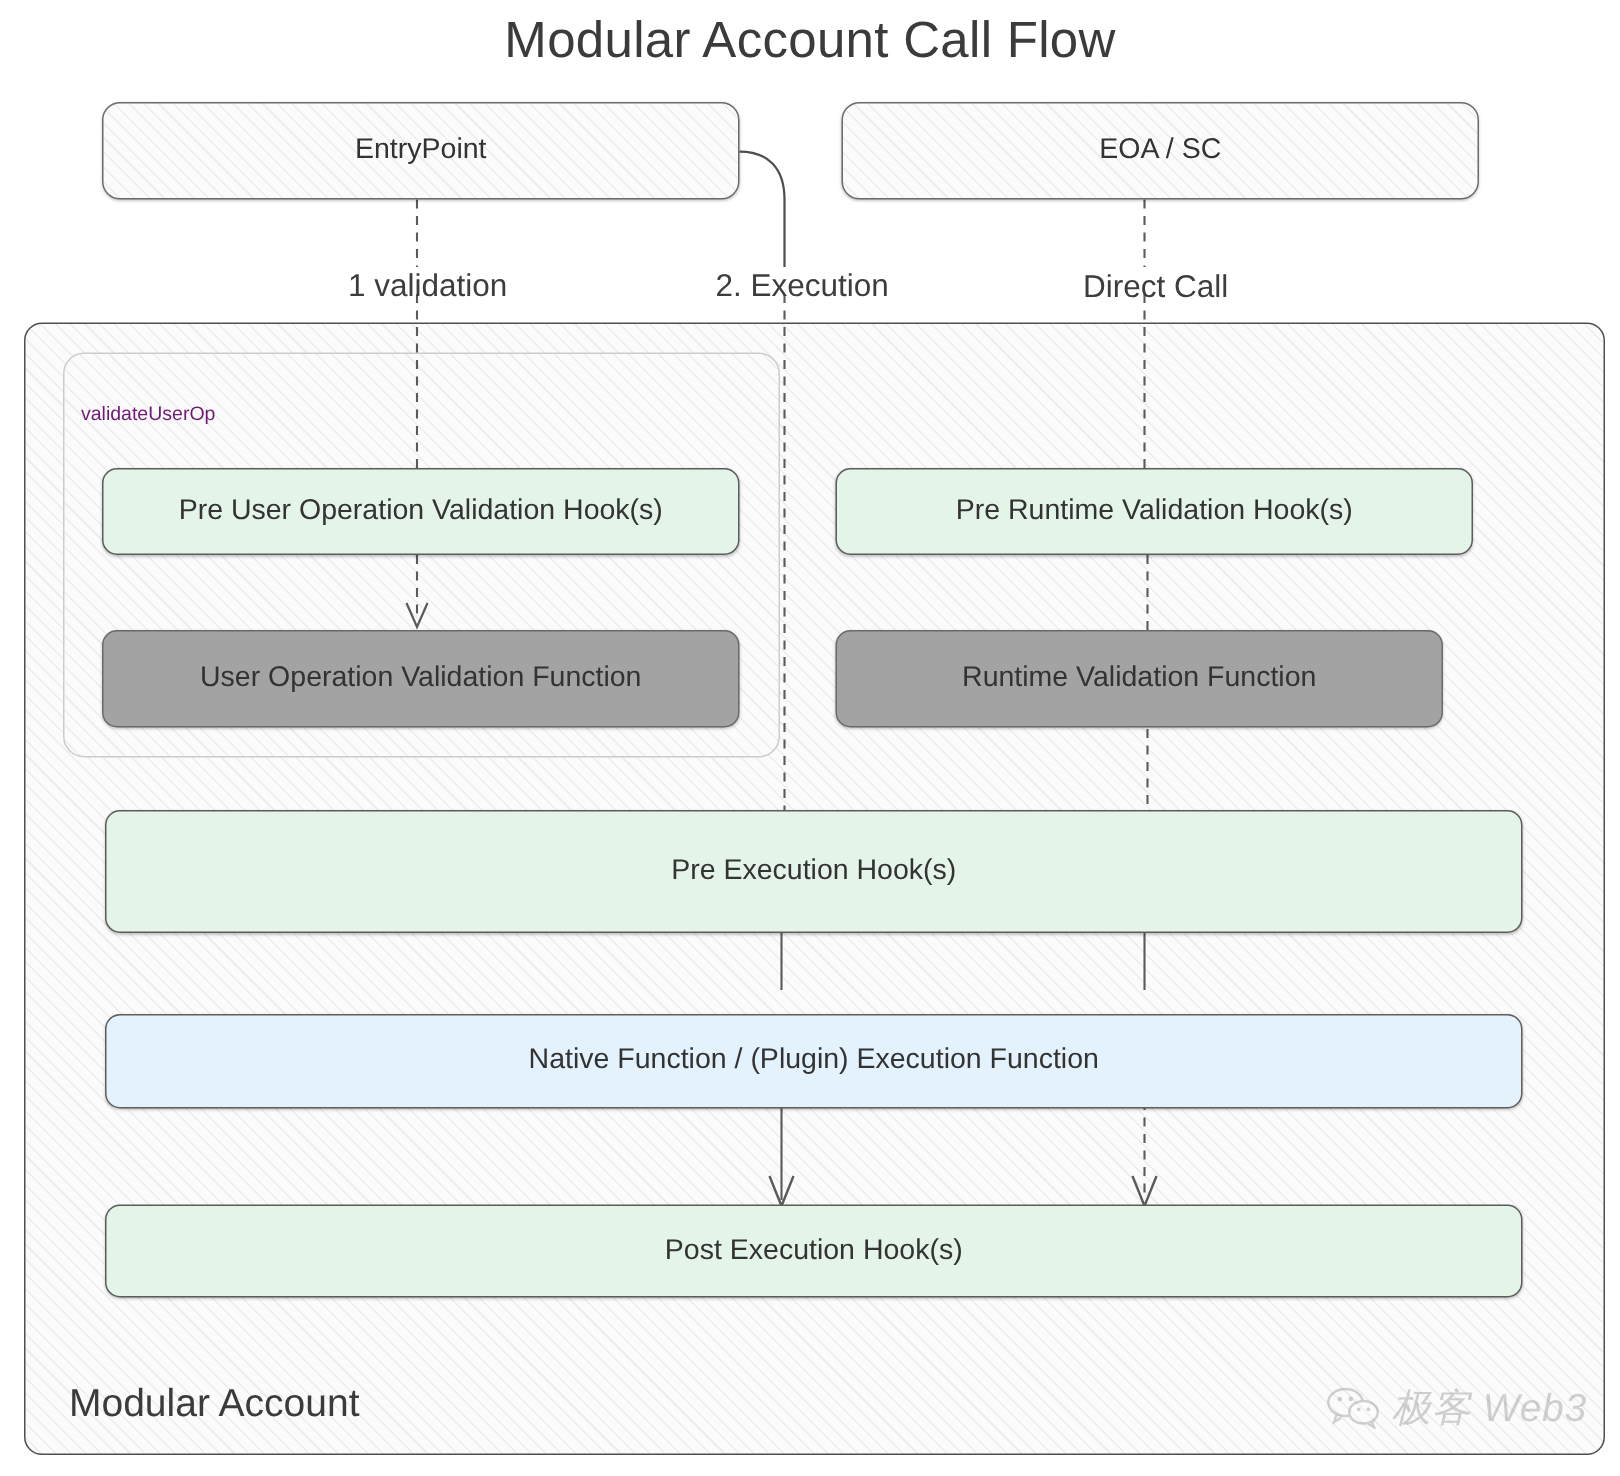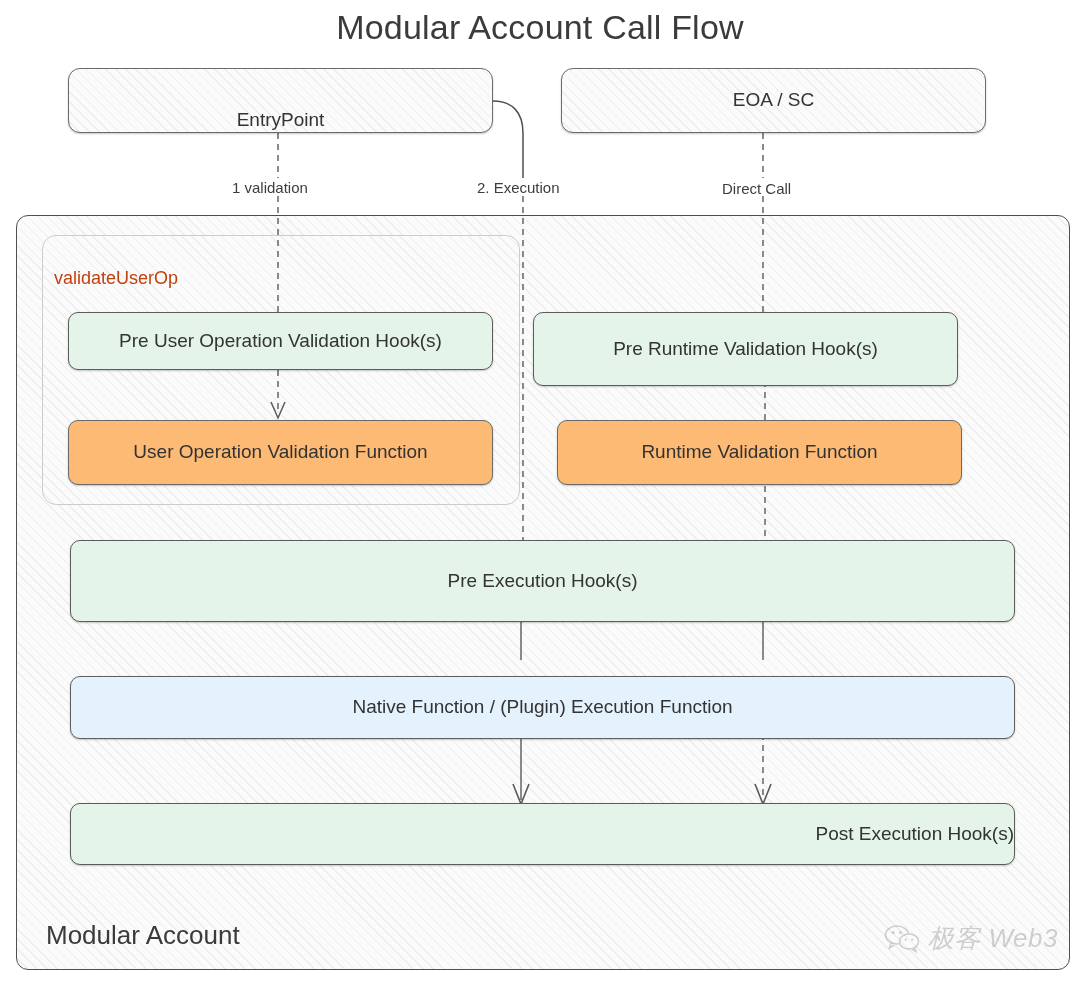--- a/index.html
+++ b/index.html
@@ -43,21 +43,21 @@
     line-height:1.2;
     border:1.3px solid #666;
     box-shadow:0 1px 2px rgba(0,0,0,.22);
     z-index:5;
   }
   .node.actor{
     border:1.3px solid #6b6b6b;
     border-radius:12px;
   }
   .node.green{ background:#e4f4e9;border-color:#5c5c5c;}
-  .node.yellow{background:#fdba74;border-color:#6a6a6a;}
+  .node.yellow{background:#a3a3a3;border-color:#6a6a6a;}
   .node.blue{  background:#e4f2fd;border-color:#5f5f5f;}
 
   
   .container{
     position:absolute;
     box-sizing:border-box;
     border-radius:12px;
     border:1.4px solid #4f4f4f;
     z-index:1;
   }
@@ -69,29 +69,29 @@
     z-index:2;
   }
   .container-label{
     position:absolute;
     font-size:26px;color:#3b3b3b;
     z-index:6;
     white-space:nowrap;
   }
   .sub-label{
     position:absolute;
-    font-size:18px;color:#c2410c;
+    font-size:13px;color:#701a75;
     z-index:6;
     white-space:nowrap;
   }
 
   
   .edge-label{
     position:absolute;
-    font-size:15px;color:#3d3d3d;
+    font-size:21px;color:#3d3d3d;
     background:transparent;
     white-space:nowrap;
     z-index:7;
   }
 
   
   svg.edges{
     position:absolute;left:0;top:0;width:1080px;height:984px;
     z-index:4;pointer-events:none;
   }
@@ -151,21 +151,21 @@
     <path d="M765,370 L765,420" fill="none" stroke="#5a5a5a" stroke-width="1.4" stroke-dasharray="6,5"></path>
 
     <path d="M765,486 L765,540" fill="none" stroke="#5a5a5a" stroke-width="1.4" stroke-dasharray="6,5"></path>
 
     <path d="M763,605 L763,660" fill="none" stroke="#5a5a5a" stroke-width="1.4"></path>
 
     <path d="M763,723 L763,800" fill="none" stroke="#5a5a5a" stroke-width="1.4" stroke-dasharray="6,5"></path>
     <path d="M755,784 L763,804 L771,784" fill="none" stroke="#5a5a5a" stroke-width="1.6"></path>
   </svg>
 
-  <div class="node actor hatch" style="left:68px;top:68px;width:425px;height:65px;align-items:flex-end;">
+  <div class="node actor hatch" style="left:68px;top:68px;width:425px;height:65px;">
     <span>EntryPoint</span>
   </div>
 
   <div class="node actor hatch" style="left:561px;top:68px;width:425px;height:65px;">
     <span>EOA / SC</span>
   </div>
 
   <div class="edge-label" style="left:232px;top:179px;">1 validation</div>
 
   <div class="edge-label" style="left:477px;top:179px;">2. Execution</div>
@@ -173,37 +173,37 @@
   <div class="edge-label" style="left:722px;top:180px;">Direct Call</div>
 
   <div class="node green" style="left:68px;top:312px;width:425px;height:58px;">
     <span>Pre User Operation Validation Hook(s)</span>
   </div>
 
   <div class="node yellow" style="left:68px;top:420px;width:425px;height:65px;">
     <span>User Operation Validation Function</span>
   </div>
 
-  <div class="node green" style="left:533px;top:312px;width:425px;height:74px;">
+  <div class="node green" style="left:557px;top:312px;width:425px;height:58px;">
     <span>Pre Runtime Validation Hook(s)</span>
   </div>
 
   <div class="node yellow" style="left:557px;top:420px;width:405px;height:65px;">
     <span>Runtime Validation Function</span>
   </div>
 
   <div class="node green" style="left:70px;top:540px;width:945px;height:82px;">
     <span>Pre Execution Hook(s)</span>
   </div>
 
   <div class="node blue" style="left:70px;top:628px;width:945px;height:63px;margin-top:48px;">
     <span>Native Function  /  (Plugin) Execution Function</span>
   </div>
 
-  <div class="node green" style="left:70px;top:803px;width:945px;height:62px;justify-content:flex-end;">
+  <div class="node green" style="left:70px;top:803px;width:945px;height:62px;">
     <span>Post Execution Hook(s)</span>
   </div>
 
   <div class="watermark">
     <svg width="36" height="28" viewBox="0 0 36 28">
       <ellipse cx="13" cy="10" rx="11.5" ry="9" fill="none" stroke="#6c6c6c" stroke-width="1.6"></ellipse>
       <path d="M7,18 L5.5,23 L10,20.2" fill="none" stroke="#6c6c6c" stroke-width="1.6"></path>
       <circle cx="9.2" cy="7.6" r="1.5" fill="#6c6c6c"></circle>
       <circle cx="16.5" cy="7.6" r="1.5" fill="#6c6c6c"></circle>
       <ellipse cx="25" cy="16.5" rx="9.5" ry="7.5" fill="#ffffff" stroke="#6c6c6c" stroke-width="1.6"></ellipse>

